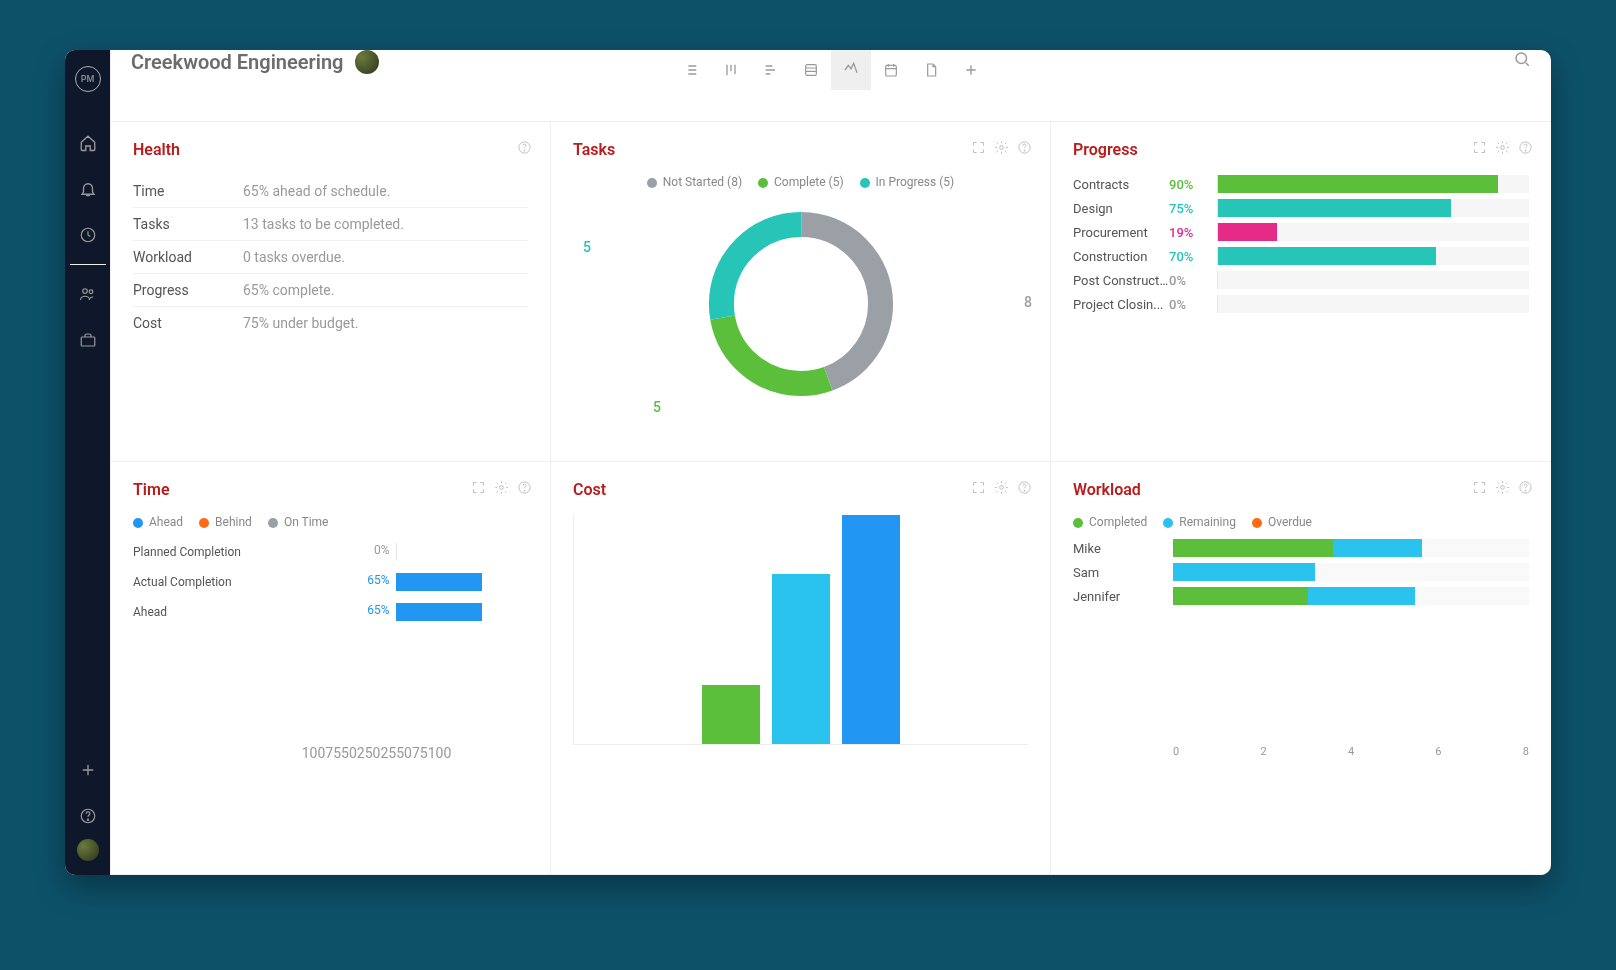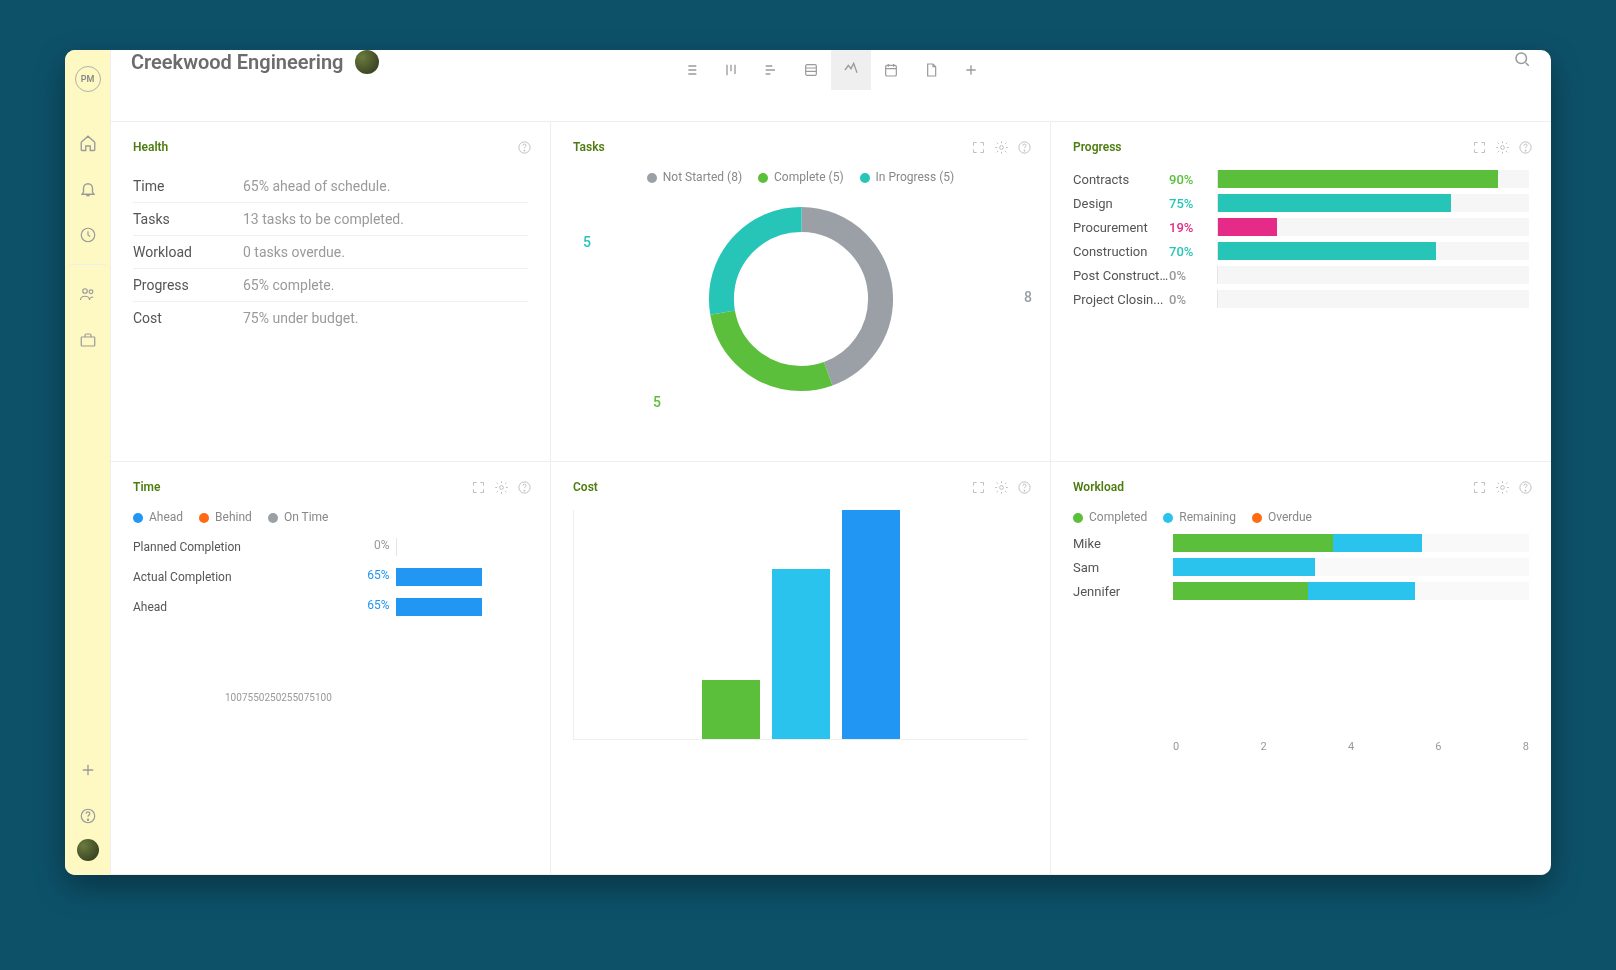--- a/index.html
+++ b/index.html
@@ -15,21 +15,21 @@
     height: 100%;
     background: #fff;
     border-radius: 10px;
     box-shadow: 0 12px 30px rgba(0,0,0,.35);
     display: flex;
     overflow: hidden;
   }
   
   .sidebar {
     width: 46px;
-    background: #fef9c3;
+    background: #0f172a;
     border-right: 1px solid #eee;
     display: flex;
     flex-direction: column;
     align-items: center;
     padding-top: 16px;
   }
   .sidebar .logo {
     width: 26px; height: 26px; border: 1.5px solid #b0b0b0; border-radius: 50%;
     font-size: 9px; color: #888; display:flex; align-items:center; justify-content:center;
     font-weight:600; margin-bottom: 28px;
@@ -74,21 +74,21 @@
     grid-template-columns: 440px 1fr 1fr;
     grid-template-rows: 340px 1fr;
   }
   .card {
     border-right:1px solid #eee; border-bottom:1px solid #eee;
     padding: 18px 22px;
     position:relative;
     overflow:hidden;
   }
   .card:nth-child(3), .card:nth-child(6) { border-right:none; }
-  .card h2 { font-size: 12px; font-weight:600; color:#4d7c0f; margin-bottom: 16px; }
+  .card h2 { font-size: 16px; font-weight:600; color:#b91c1c; margin-bottom: 16px; }
   .card-tools {
     position:absolute; top:18px; right:18px; display:flex; gap:8px; color:#bfbfbf;
   }
   .card-tools svg { width:15px; height:15px; cursor:pointer; }
   
   .health-row {
     display:flex; padding: 8px 0; border-bottom:1px solid #f0f0f0;
     font-size: 14px;
   }
   .health-row:last-child { border-bottom:none; }
@@ -109,21 +109,21 @@
   .prow .plabel { width: 96px; color:#555; white-space:nowrap; overflow:hidden; text-overflow:ellipsis; }
   .prow .ppct { width: 40px; text-align:left; margin-right:8px; font-weight:500; }
   .prow .pbar { flex:1; background:#f6f6f6; border-left:1px solid #e5e5e5; height:18px; position:relative; }
   .prow .pfill { height:100%; }
   .trow { display:flex; align-items:center; height:26px; margin:4px 0; font-size:12px; color:#555; }
   .trow .tlabel { width: 130px; }
   .trow .track { flex:1; position:relative; height:18px; }
   .trow .zero { position:absolute; left:50%; width:1px; height:18px; background:#e5e5e5; }
   .trow .tval { position:absolute; font-size:12px; transform:translateX(-100%); padding-right:6px; }
   .trow .tfill { position:absolute; left:50%; height:18px; background:#2196f3; }
-  .time-axis { display:flex; justify-content:flex-start; font-size:10px; color:#999; margin-top:72px; padding-left:92px;}
+  .time-axis { display:flex; justify-content:center; font-size:14px; color:#999; margin-top:120px; padding-left:92px;}
   
   .cost-chart { position:relative; height:230px; margin-top:4px; display:flex; }
   .cost-y { display:flex; flex-direction:column; justify-content:space-between; height:100%; font-size:11px; color:#999; text-align:right; padding-right:8px; width:38px;}
   .cost-plot { flex:1; border-left:1px solid #eee; border-bottom:1px solid #eee; display:flex; align-items:flex-end; justify-content:center; gap:12px; }
   .cost-bar { width:58px; }
   
   .wrow { display:flex; align-items:center; margin:6px 0; font-size:13px; color:#555;justify-content:space-between; }
   .wrow .wlabel { width: 100px; }
   .wrow .wtrack { flex:1; height:18px; position:relative; background:#f9f9f9; }
   .wrow .seg { position:absolute; top:0; height:100%; }

